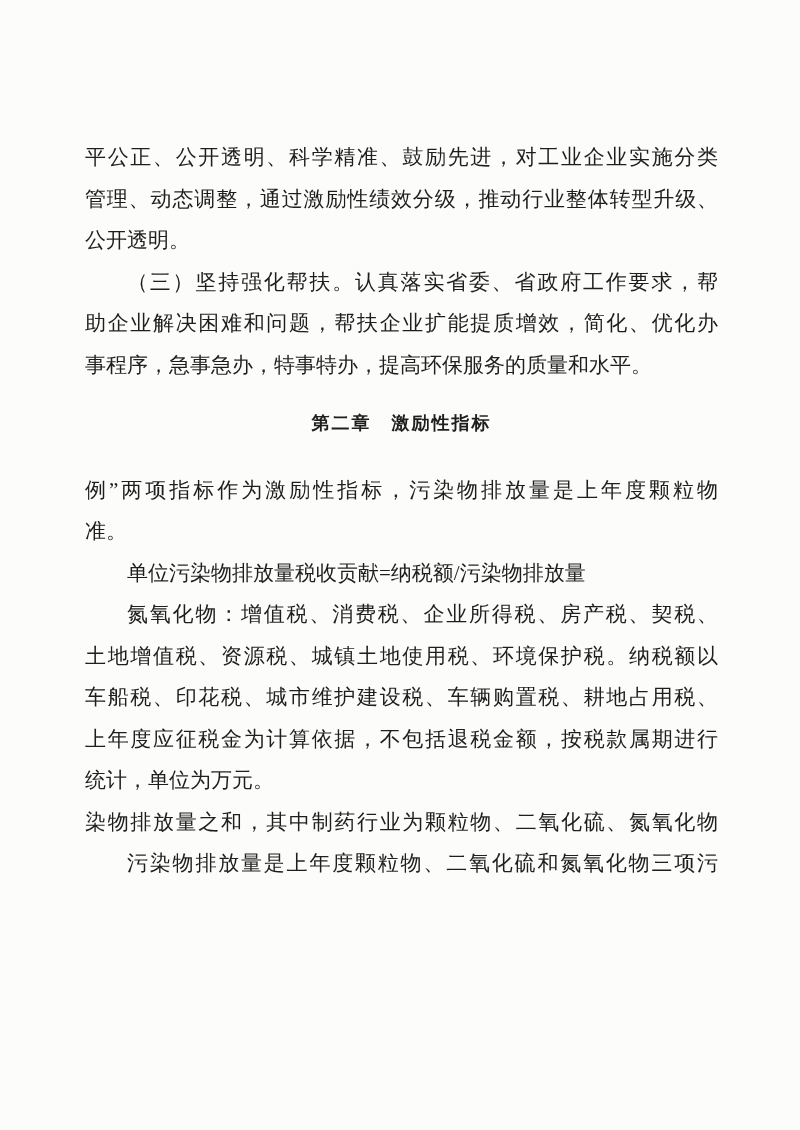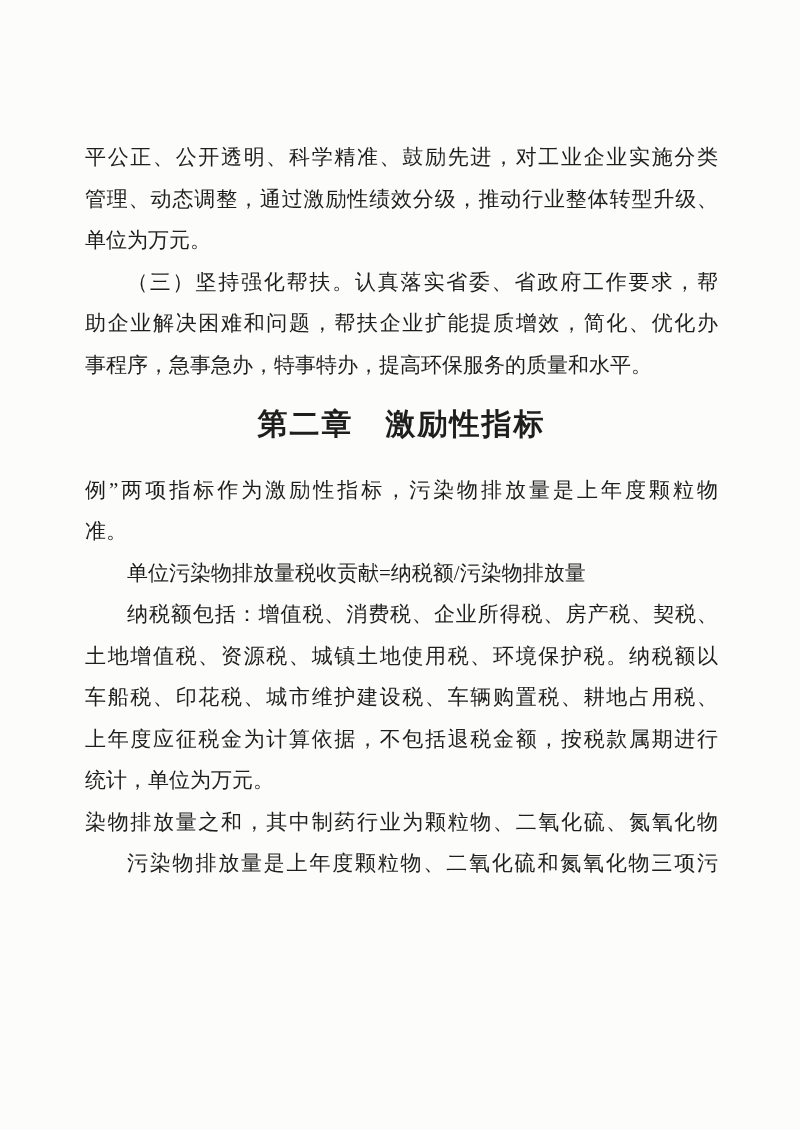--- a/index.html
+++ b/index.html
@@ -27,21 +27,21 @@
     text-align:justify;
     text-justify:inter-character;
   }
   .line.ind{text-indent:2em;}
   .line.fill{text-align-last:justify;}
   .lead{
     font-weight:bold;
     font-family:"Liberation Sans", sans-serif;
   }
   .chapter{
-    font-size:30px;
+    font-size:18px;
     font-weight:bold;
     font-family:"Liberation Sans", sans-serif;
     text-align:center;
     letter-spacing:2px;
     line-height:41.5px;
     margin:17px 0 25px 0;
   }
   .footer{
     position:absolute;
     left:88px;top:1040px;
@@ -51,37 +51,37 @@
   }
 </style>
 </head>
 <body>
 
 <div class="page">
   <main class="content">
       <div class="para">
         <div class="line fill">平公正、公开透明、科学精准、鼓励先进，对工业企业实施分类</div>
         <div class="line fill">管理、动态调整，通过激励性绩效分级，推动行业整体转型升级、</div>
-        <div class="line">单位为万元。</div>
+        <div class="line">公开透明。</div>
       </div>
       <div class="para">
         <div class="line ind fill">（三）坚持强化帮扶。认真落实省委、省政府工作要求，帮</div>
         <div class="line fill">助企业解决困难和问题，帮扶企业扩能提质增效，简化、优化办</div>
         <div class="line">事程序，急事急办，特事特办，提高环保服务的质量和水平。</div>
       </div>
       <h2 class="chapter">第二章　激励性指标</h2>
       <div class="para">
         <div class="line fill">例”两项指标作为激励性指标，污染物排放量是上年度颗粒物</div>
         <div class="line">准。</div>
       </div>
       <div class="para">
         <div class="line ind">单位污染物排放量税收贡献=纳税额/污染物排放量</div>
       </div>
       <div class="para">
-        <div class="line ind fill">纳税额包括：增值税、消费税、企业所得税、房产税、契税、</div>
+        <div class="line ind fill">氮氧化物：增值税、消费税、企业所得税、房产税、契税、</div>
         <div class="line fill">土地增值税、资源税、城镇土地使用税、环境保护税。纳税额以</div>
         <div class="line fill">车船税、印花税、城市维护建设税、车辆购置税、耕地占用税、</div>
         <div class="line fill">上年度应征税金为计算依据，不包括退税金额，按税款属期进行</div>
         <div class="line">统计，单位为万元。</div>
       </div>
       <div class="para">
         <div class="line fill">染物排放量之和，其中制药行业为颗粒物、二氧化硫、氮氧化物</div>
         <div class="line ind fill">污染物排放量是上年度颗粒物、二氧化硫和氮氧化物三项污</div>
       </div>
     </main>

